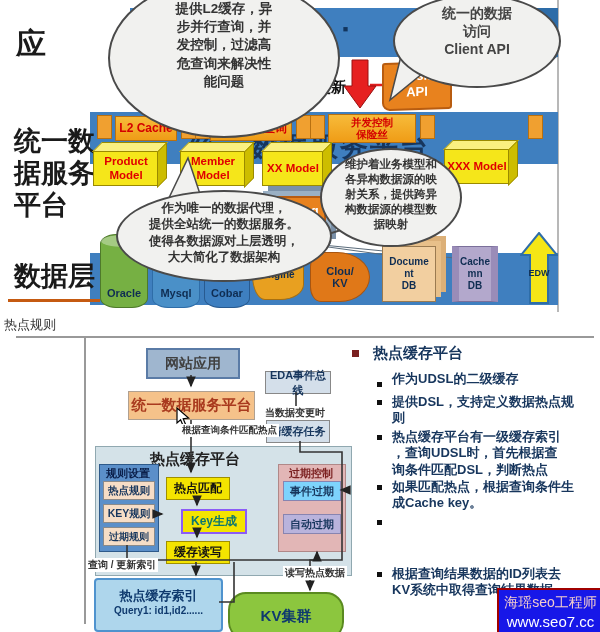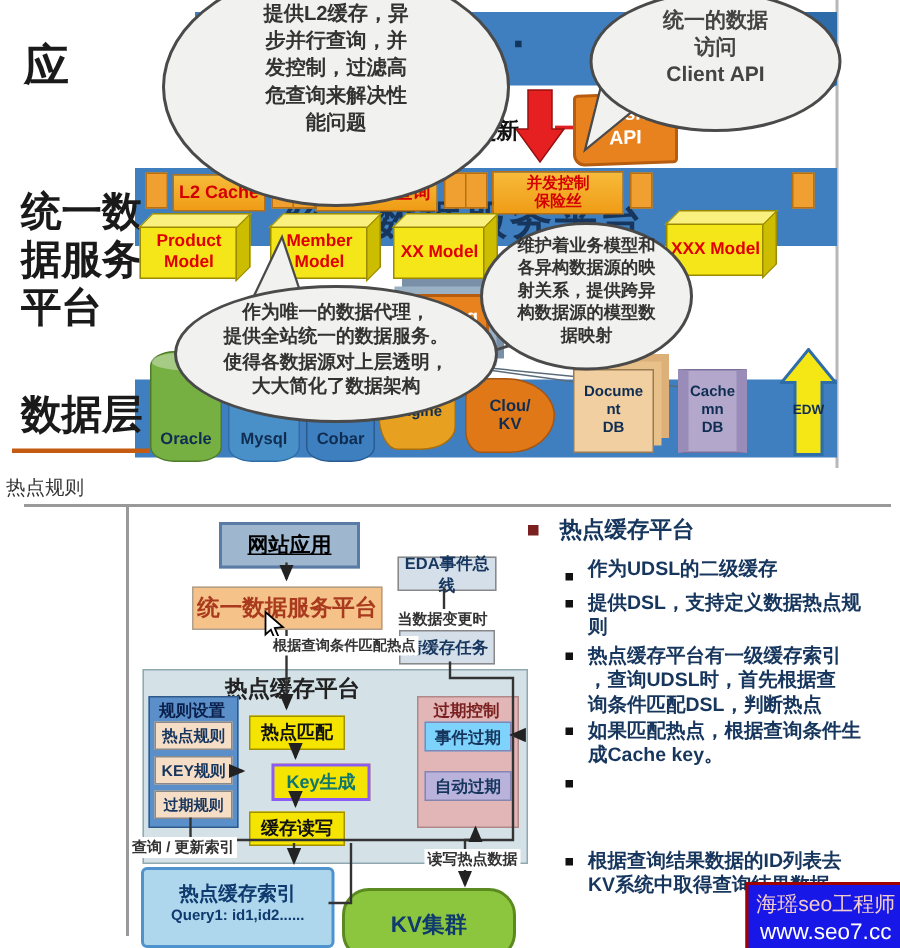--- a/index.html
+++ b/index.html
@@ -193,21 +193,21 @@
   <div class="bubble pre" style="left:320px;top:148px;width:138px;height:88px;font-size:11.5px;line-height:1.3;padding-top:7px;">维护着业务模型和
 各异构数据源的映
 射关系，提供跨异
 构数据源的模型数
 据映射</div>
 
   <div class="abs" style="left:4px;top:316px;font-size:13px;color:#333;z-index:2;">热点规则</div>
   <div class="abs" style="left:16px;top:336px;width:578px;height:2px;background:#999;z-index:1;"></div>
   <div class="abs" style="left:84px;top:336px;width:2px;height:288px;background:#999;z-index:1;"></div>
 
-  <div class="bx" style="left:146px;top:348px;width:90px;height:27px;background:#9fb6cf;border:2px solid #5a7ba6;color:#000000;font-size:14px;text-decoration:underline;">网站应用</div>
+  <div class="bx" style="left:146px;top:348px;width:90px;height:27px;background:#9fb6cf;border:2px solid #5a7ba6;color:#404040;font-size:14px;">网站应用</div>
   <div class="bx" style="left:128px;top:391px;width:125px;height:27px;background:#f5c28a;border:1px solid #b0a090;color:#a93a1e;font-size:15px;">统一数据服务平台</div>
   <div class="note" style="left:180px;top:424px;font-size:9.5px;">根据查询条件匹配热点</div>
   <div class="bx" style="left:265px;top:371px;width:64px;height:21px;background:#d4dfea;border:1px solid #888;color:#17365d;font-size:11px;">EDA事件总线</div>
   <div class="note" style="left:263px;top:406px;font-size:10px;">当数据变更时</div>
   <div class="bx" style="left:266px;top:420px;width:62px;height:21px;background:#d4dfea;border:1px solid #888;color:#17365d;font-size:11px;">清缓存任务</div>
 
   <div class="panel" style="left:95px;top:446px;width:255px;height:128px;"></div>
   <div class="abs" style="left:150px;top:450px;font-size:15px;font-weight:bold;color:#222;z-index:3;">热点缓存平台</div>
 
   <div class="abs" style="left:99px;top:464px;width:58px;height:86px;background:#5b8fc9;border:1px solid #2e5a8a;z-index:3;"></div>

